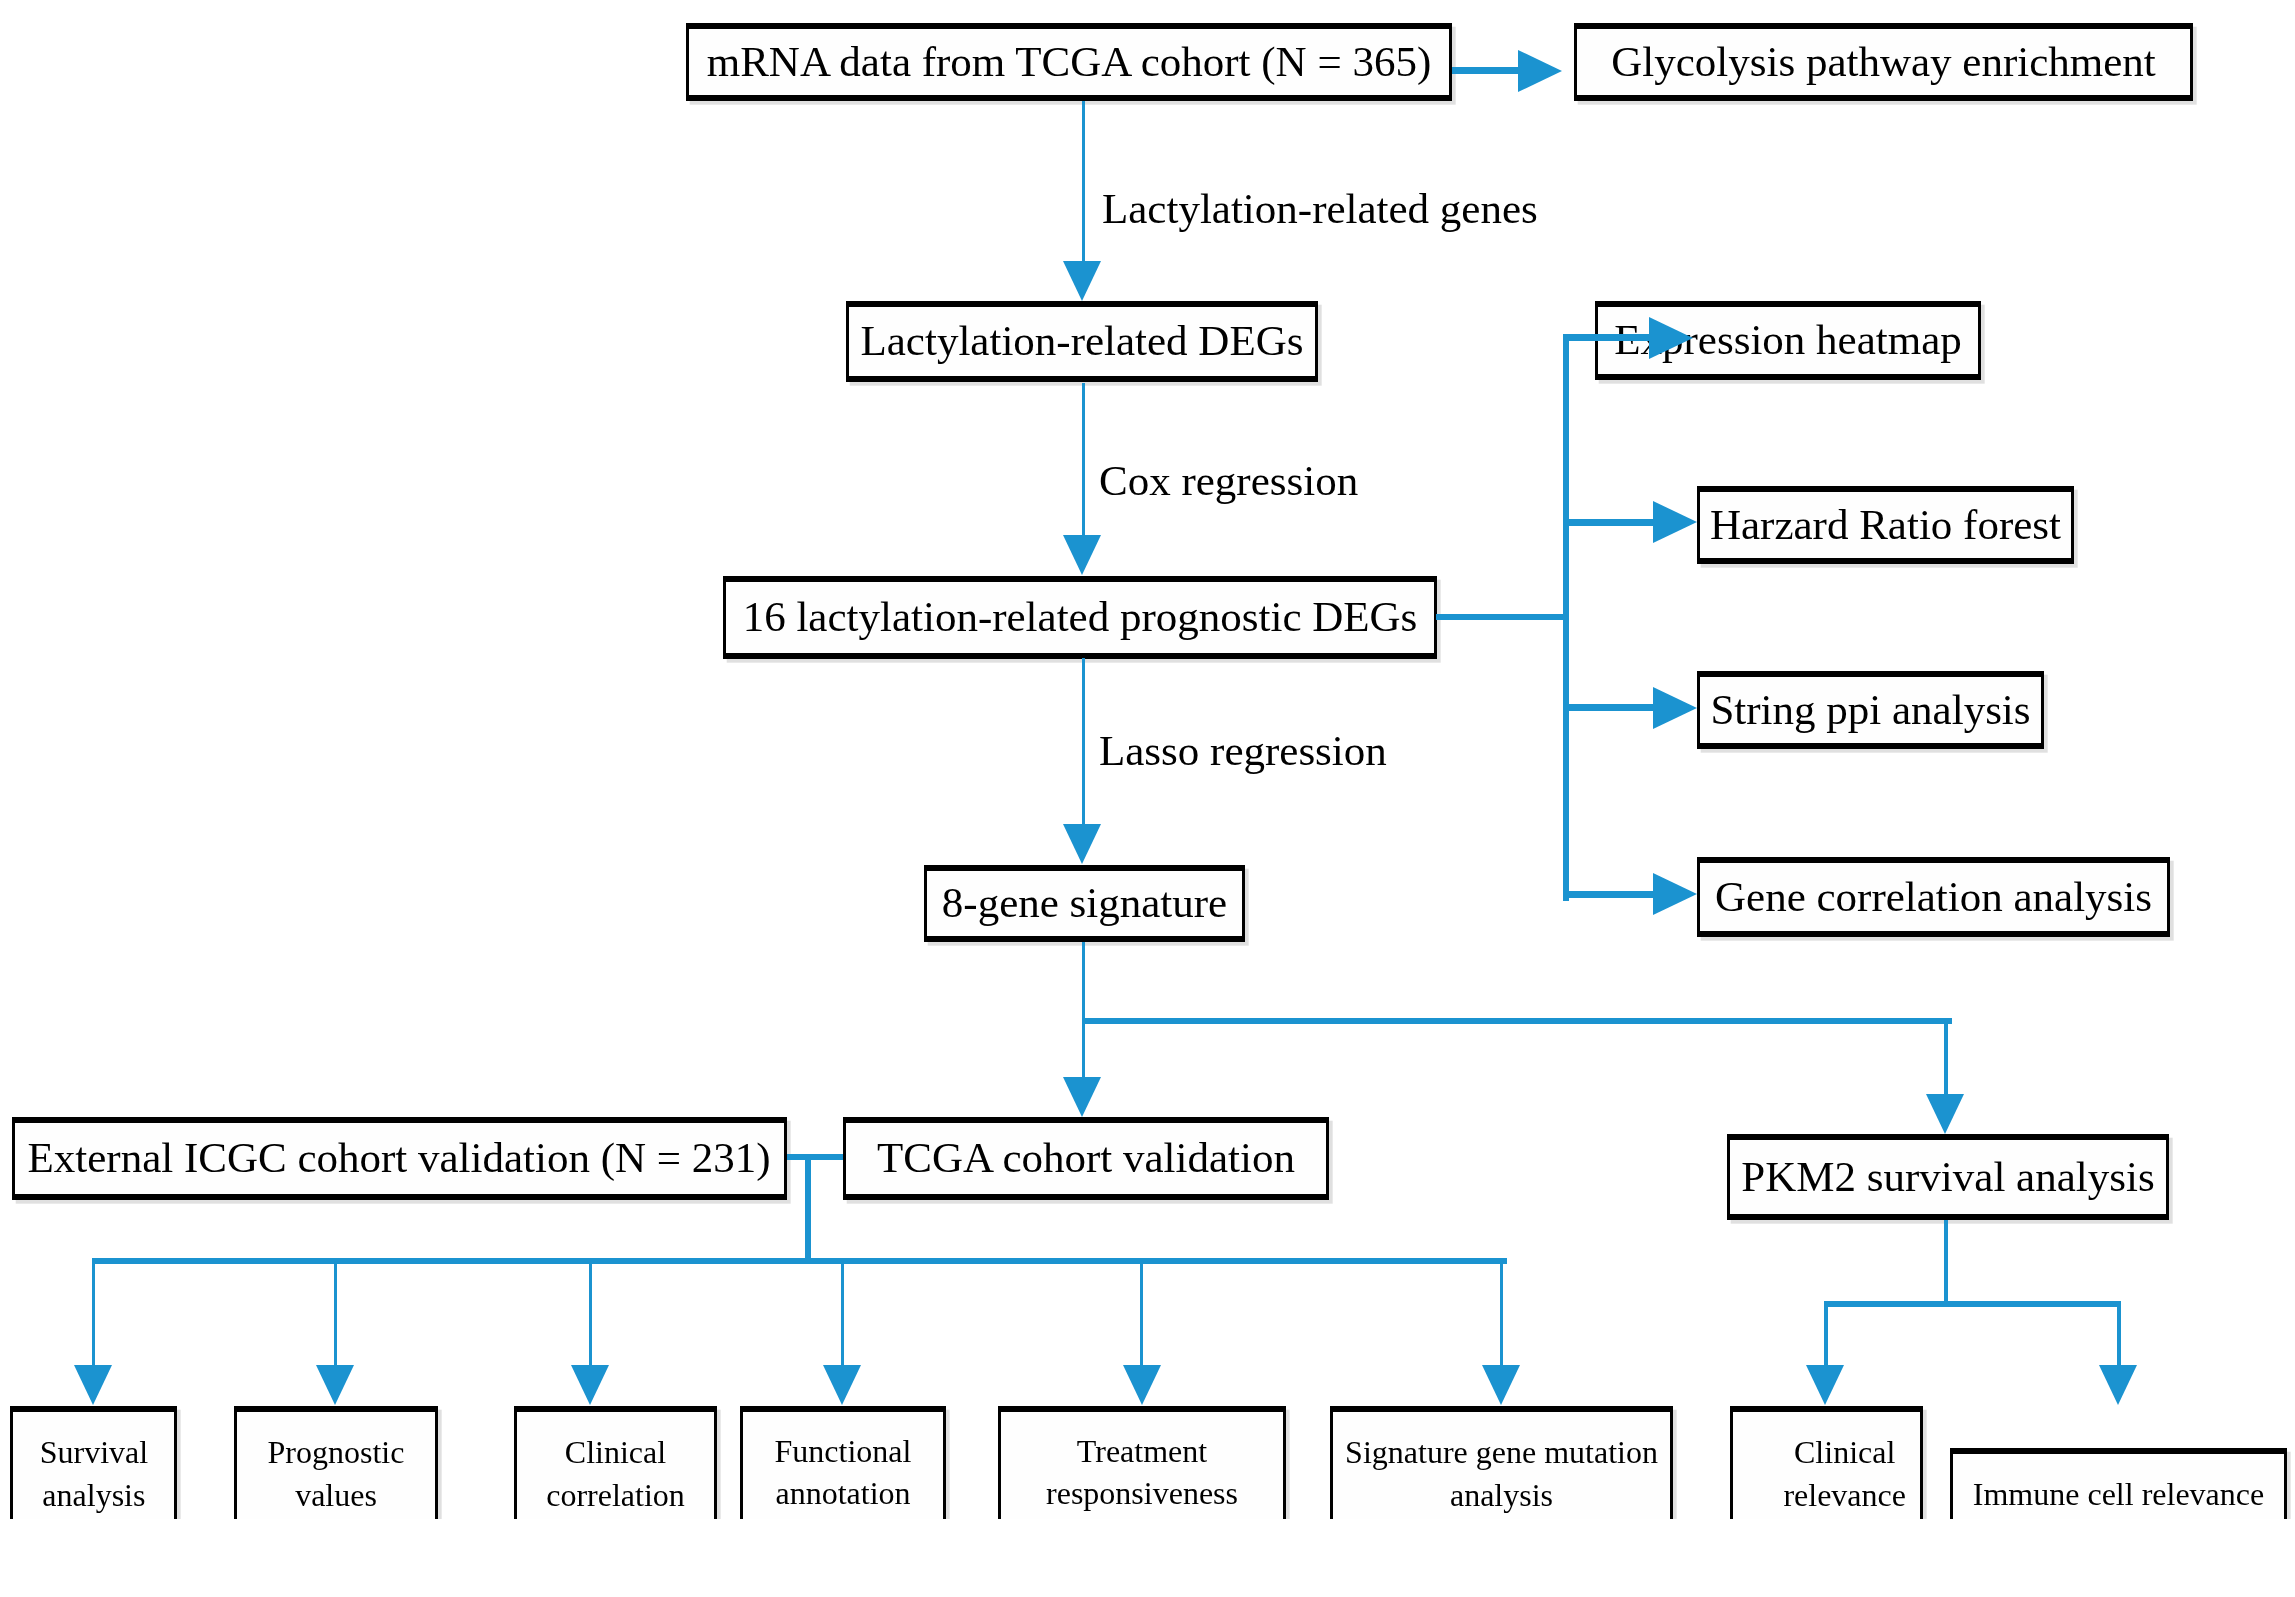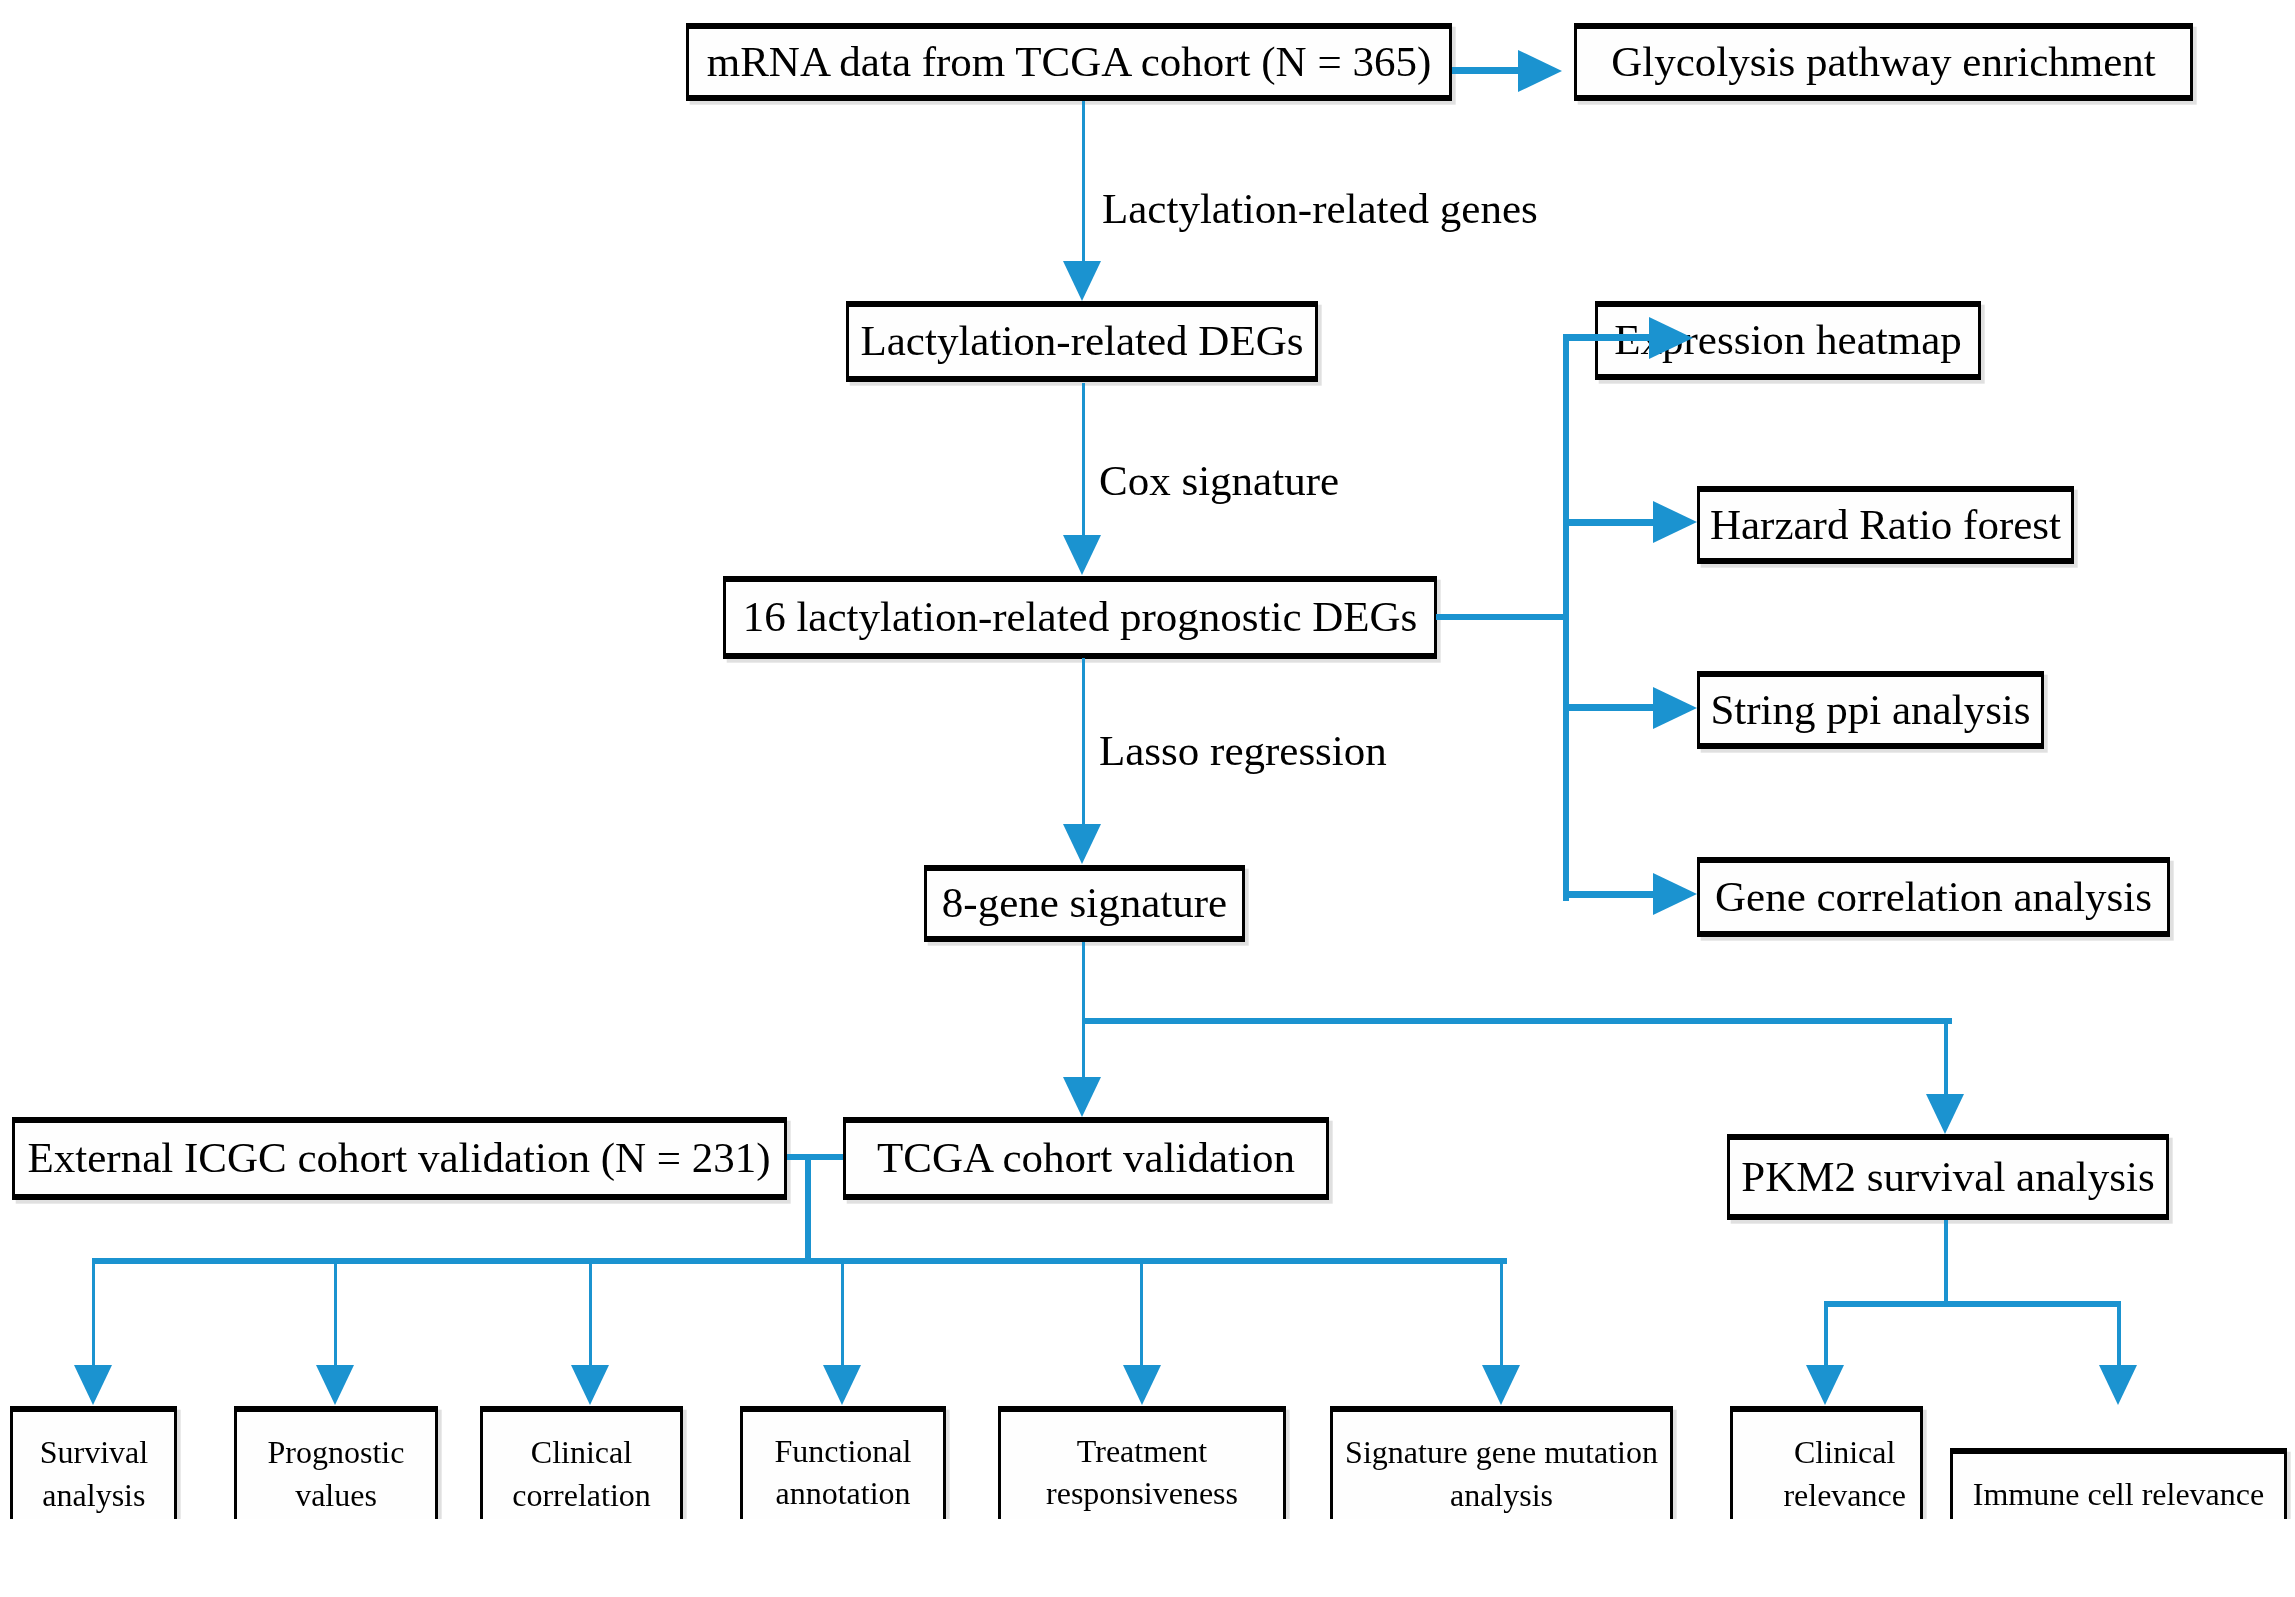--- a/index.html
+++ b/index.html
@@ -62,41 +62,41 @@
   <div class="box" style="left:1727px;top:1134px;width:442px;height:86px;">
       <span>PKM2 survival analysis</span>
     </div>
 
   <div class="box small" style="left:10.4px;top:1406px;width:167px;height:135px;">
       <span>Survival analysis</span>
     </div>
   <div class="box small" style="left:234px;top:1406px;width:204px;height:135px;">
       <span>Prognostic values</span>
     </div>
-  <div class="box small" style="left:480px;top:1406px;width:203px;height:135px;">
+  <div class="box small" style="left:514px;top:1406px;width:203px;height:135px;">
       <span>Clinical correlation</span>
     </div>
   <div class="box small" style="left:740px;top:1406px;width:206px;height:175px;">
       <span>Functional annotation analysis</span>
     </div>
   <div class="box small" style="left:998px;top:1406px;width:288px;height:175px;">
       <span>Treatment responsiveness evaluation</span>
     </div>
   <div class="box small" style="left:1330px;top:1406px;width:343px;height:135px;">
       <span>Signature gene mutation analysis</span>
     </div>
   <div class="box small" style="left:1730px;top:1406px;width:193px;height:135px;padding-left:40px;">
       <span>Clinical relevance</span>
     </div>
   <div class="box small" style="left:1950px;top:1448px;width:337px;height:135px;">
       <span>Immune cell relevance analysis</span>
     </div>
 
   <div class="lbl" style="left:1102px;top:184px;">Lactylation-related genes</div>
-  <div class="lbl" style="left:1099px;top:456px;">Cox signature</div>
+  <div class="lbl" style="left:1099px;top:456px;">Cox regression</div>
   <div class="lbl" style="left:1099px;top:726px;">Lasso regression</div>
 
   <div class="line" style="left:1452px;top:67px;width:70px;height:6.7px;"></div>
   <div class="ah ah-right" style="left:1518px;top:50px;"></div>
 
   <div class="line" style="left:1082px;top:101px;width:3.1px;height:165px;"></div>
   <div class="ah ah-down" style="left:1063px;top:261px;"></div>
 
   <div class="line" style="left:1082px;top:383px;width:3.1px;height:156px;"></div>
   <div class="ah ah-down" style="left:1063px;top:535px;"></div>

